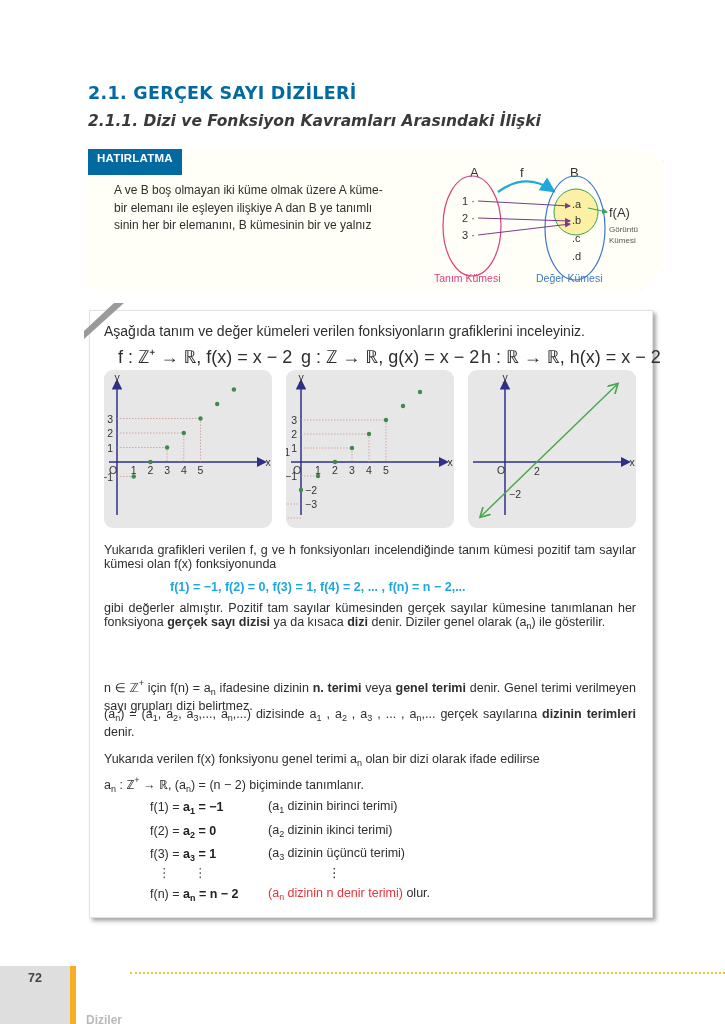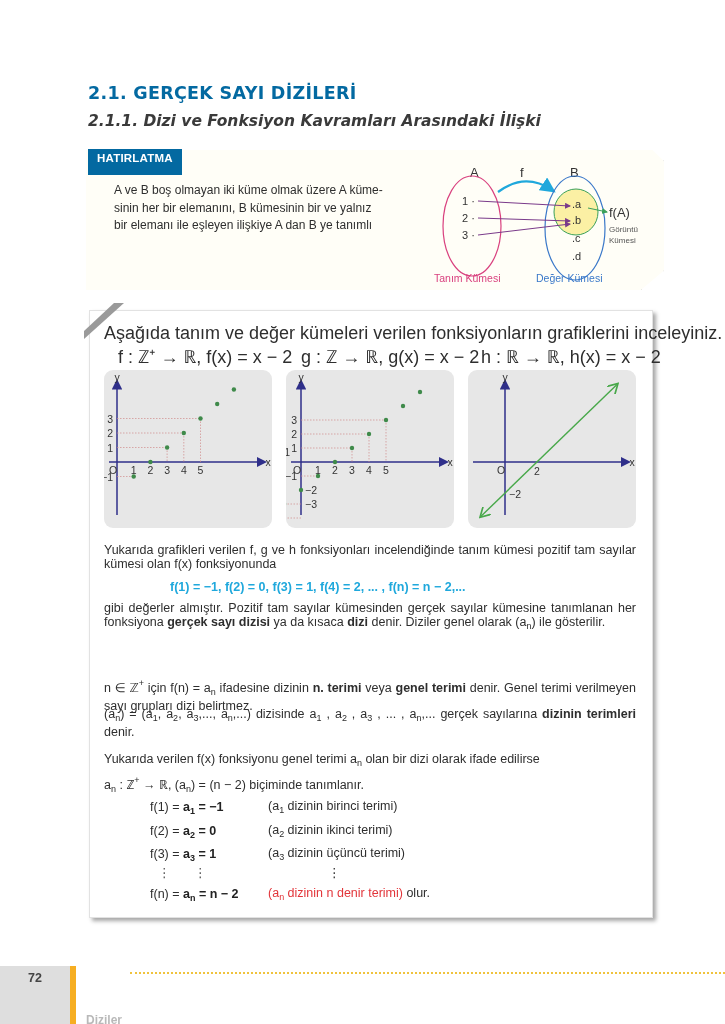--- a/index.html
+++ b/index.html
@@ -15,21 +15,21 @@
   .tag { left:88px; top:149px; height:26px; padding:0 9px; background:#0369a1; color:#fff; font-weight:bold;
          font-size:11.5px; line-height:18px; letter-spacing:0.2px; }
   .tag-tail { left:88px; top:167px; width:18px; height:5px; background:#e9a419; }
   .remind-text { left:107px; top:182px; width:300px; font-size:12px; line-height:17.5px; color:#2e2e2e;margin-left:7px; }
   .remind-text b { color:#222; }
 
   
   .main-box { left:89px; top:310px; width:564px; height:608px; background:#fff;
               box-shadow: 3px 3px 4px rgba(0,0,0,0.35), inset 0 0 0 1px #e2e2e2; }
   .corner { left:84px; top:303px; width:40px; height:36px; }
-  .intro { left:104px; top:323px; font-size:18px; color:#2e2e2e;text-align:right; }
+  .intro { left:104px; top:323px; font-size:14px; color:#2e2e2e;text-align:right; }
   .fn-label { top:344px; font-size:18px; color:#2e2e2e; }
   .graph { top:370px; width:168px; height:158px; background:#e7e7e7; border-radius:9px; }
   .graph svg { position:absolute; left:0; top:0; }
 
   .para { left:104px; width:532px; font-size:12.5px; line-height:14px; color:#2e2e2e; text-align:justify; }
   .blue-eq { left:170px; top:580px; font-size:12.5px; font-weight:bold; color:#1fa8dc; }
   .sub { font-size:9px; vertical-align:-3px; }
   .sup { font-size:9px; vertical-align:6px; }
   .red { color:#e2353a; }
   .eq-row { font-size:12.5px; color:#2e2e2e; }
@@ -46,22 +46,22 @@
 <body>
 
 <div class="abs h1">2.1. GERÇEK SAYI DİZİLERİ</div>
 <div class="abs h2">2.1.1. Dizi ve Fonksiyon Kavramları Arasındaki İlişki</div>
 
 <div class="abs remind"></div>
 <div class="abs tag-tail"></div>
 <div class="abs tag">HATIRLATMA</div>
 <div class="abs remind-text">
   <div>A ve B boş olmayan iki küme olmak üzere A küme-</div>
+  <div>bir elemanı ile eşleyen ilişkiye A dan B ye tanımlı</div>
   <div>sinin her bir elemanını, B kümesinin bir ve yalnız</div>
-  <div>bir elemanı ile eşleyen ilişkiye A dan B ye tanımlı</div>
 </div>
 
 <svg class="abs" style="left:410px;top:150px" width="260" height="145">
   <defs>
     <marker id="ah" markerWidth="6" markerHeight="6" refX="5" refY="3" orient="auto">
         <path d="M0,0 L6,3 L0,6 z" fill="#7a3a8a"></path>
       </marker>
     <marker id="ab" markerWidth="7" markerHeight="7" refX="5" refY="3.5" orient="auto">
         <path d="M0,0 L7,3.5 L0,7 z" fill="#1fa8dc"></path>
       </marker>

